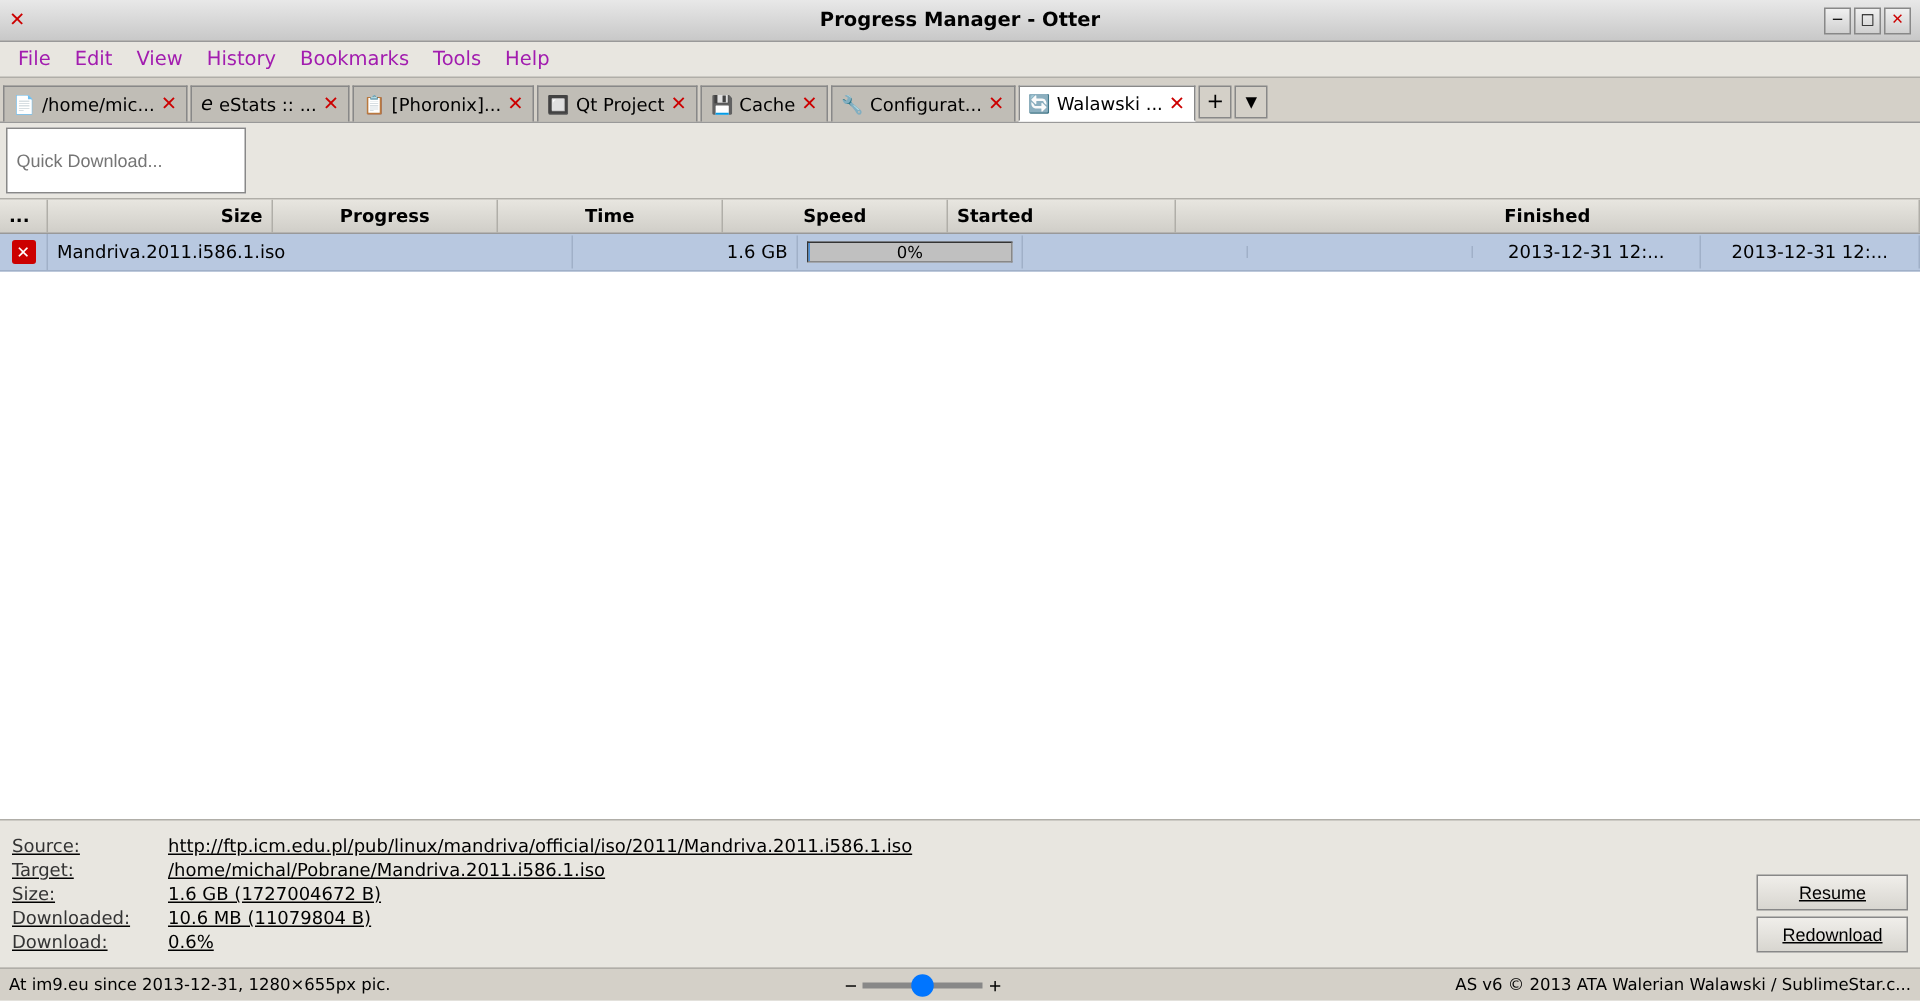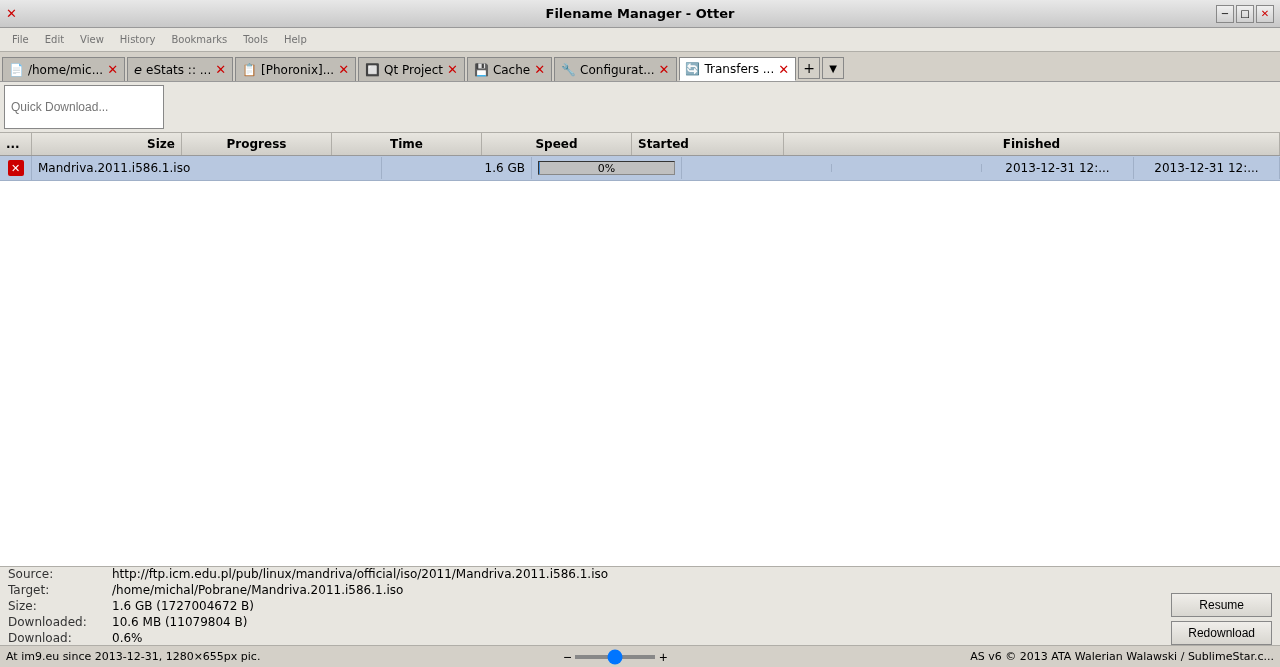--- a/index.html
+++ b/index.html
@@ -48,23 +48,23 @@
       background: #e8e6e0;
       display: flex;
       align-items: center;
       height: 24px;
       padding: 0 4px;
       border-bottom: 1px solid #b0aea8;
       flex-shrink: 0;
     }
     .menu-item {
       padding: 2px 8px;
-      font-size: 10px;
-      cursor: pointer;
-      color: #737373;
+      font-size: 13px;
+      cursor: pointer;
+      color: #a21caf;
     }
 
     
     .tabs-bar {
       background: #d4d0c8;
       display: flex;
       align-items: flex-end;
       height: 30px;
       padding: 0 2px;
       border-bottom: 1px solid #999;
@@ -201,25 +201,26 @@
       display: flex; align-items: center; justify-content: center;
       color: white;
       font-size: 11px;
       font-weight: bold;
     }
 
     
     .status-bar {
       background: #e8e6e0;
       border-top: 1px solid #b0aea8;
-      padding: 0 8px;
+      padding: 10px 8px;
       display: flex;
       flex-direction: column;
       gap: 2px;
       flex-shrink: 0;
+      text-decoration: underline;
     }
     .info-grid {
       display: grid;
       grid-template-columns: 100px 1fr;
       gap: 2px 4px;
       font-size: 12px;
     }
     .info-label { font-weight: normal; color: #333; }
     .info-value { color: #000; }
 
@@ -282,21 +283,21 @@
       overflow: hidden;
     }
   </style>
 </head>
 <body>
 
 <div class="title-bar" style="position:relative;">
   <div class="title-bar-left">
     <span class="close-x">✕</span>
   </div>
-  <div class="title-bar-center">Filename Manager - Otter</div>
+  <div class="title-bar-center">Progress Manager - Otter</div>
   <div class="title-bar-right">
     <div class="title-btn">−</div>
     <div class="title-btn">□</div>
     <div class="title-btn" style="color:#cc0000;font-weight:bold;">✕</div>
   </div>
 </div>
 
 <div class="menu-bar">
   <span class="menu-item">File</span>
   <span class="menu-item">Edit</span>
@@ -333,21 +334,21 @@
     <span class="tab-label">Cache</span>
     <span class="tab-close">✕</span>
   </div>
   <div class="tab">
     <span class="tab-icon">🔧</span>
     <span class="tab-label">Configurat...</span>
     <span class="tab-close">✕</span>
   </div>
   <div class="tab active">
     <span class="tab-icon">🔄</span>
-    <span class="tab-label">Transfers ...</span>
+    <span class="tab-label">Walawski ...</span>
     <span class="tab-close">✕</span>
   </div>
   <div class="new-tab-btn">+</div>
   <div class="new-tab-btn" style="font-size:10px;">▼</div>
 </div>
 
 <div class="quick-download-bar">
   <input class="quick-download-input" type="text" placeholder="Quick Download..." style="">
 </div>
 

